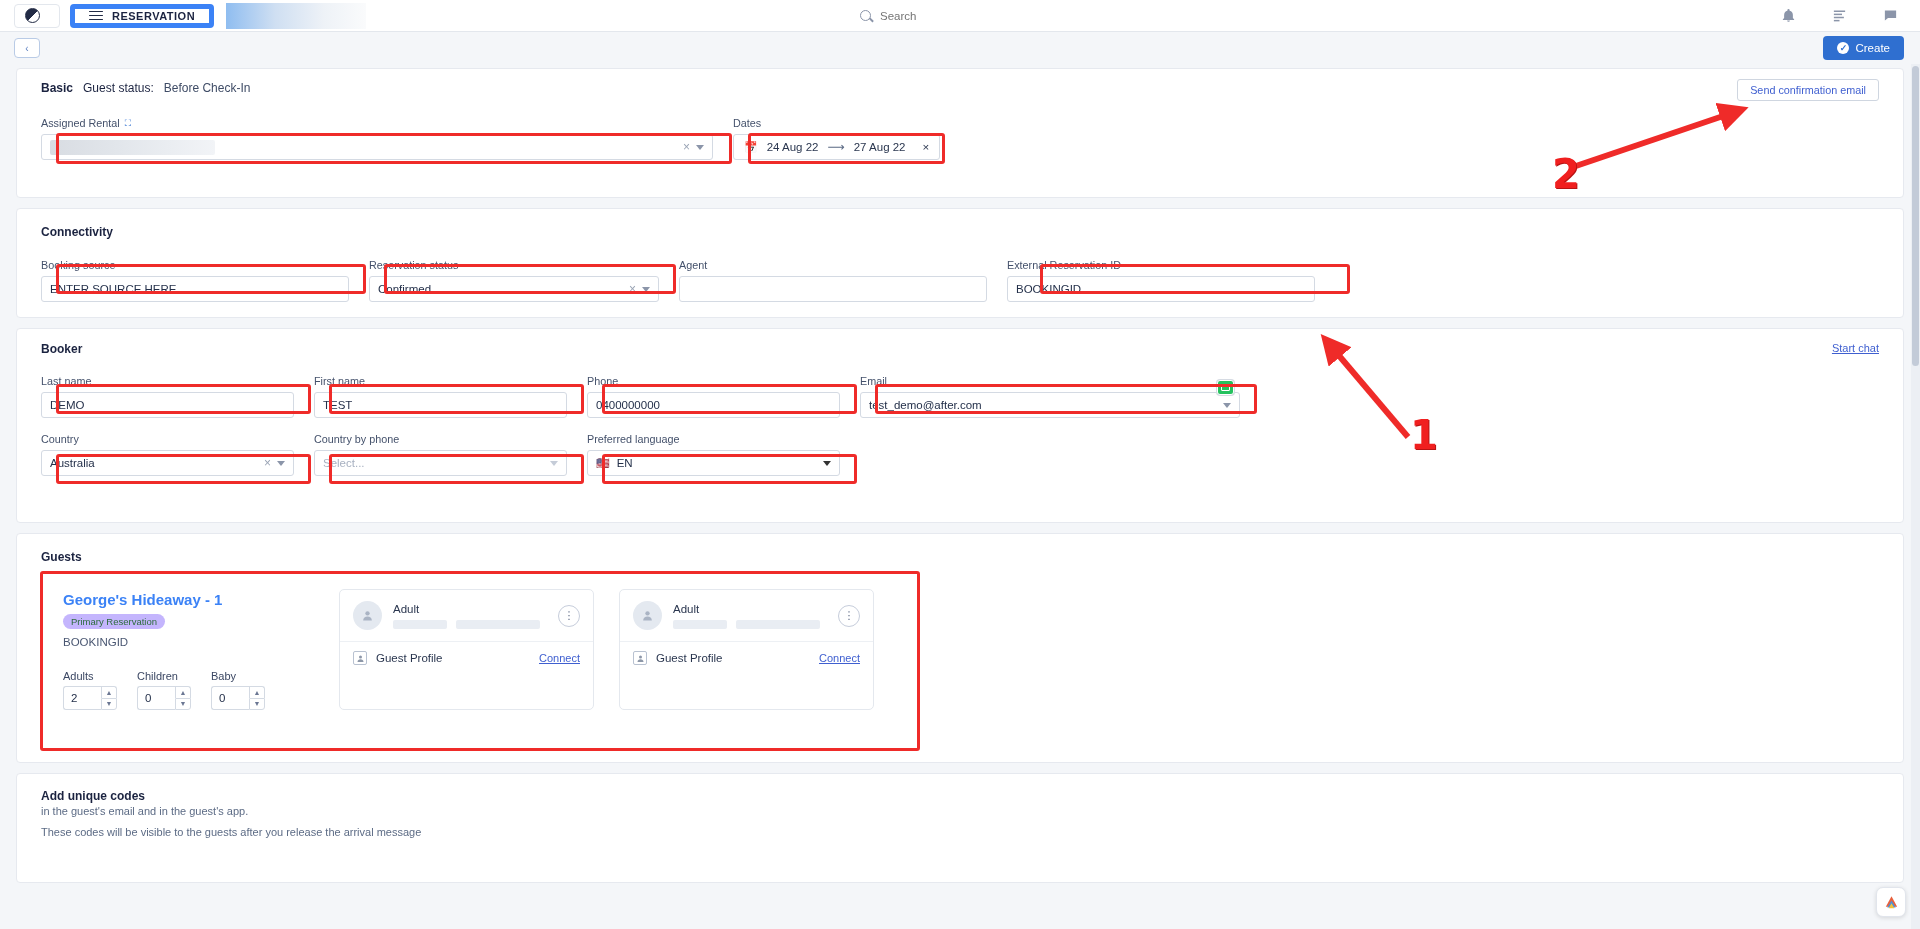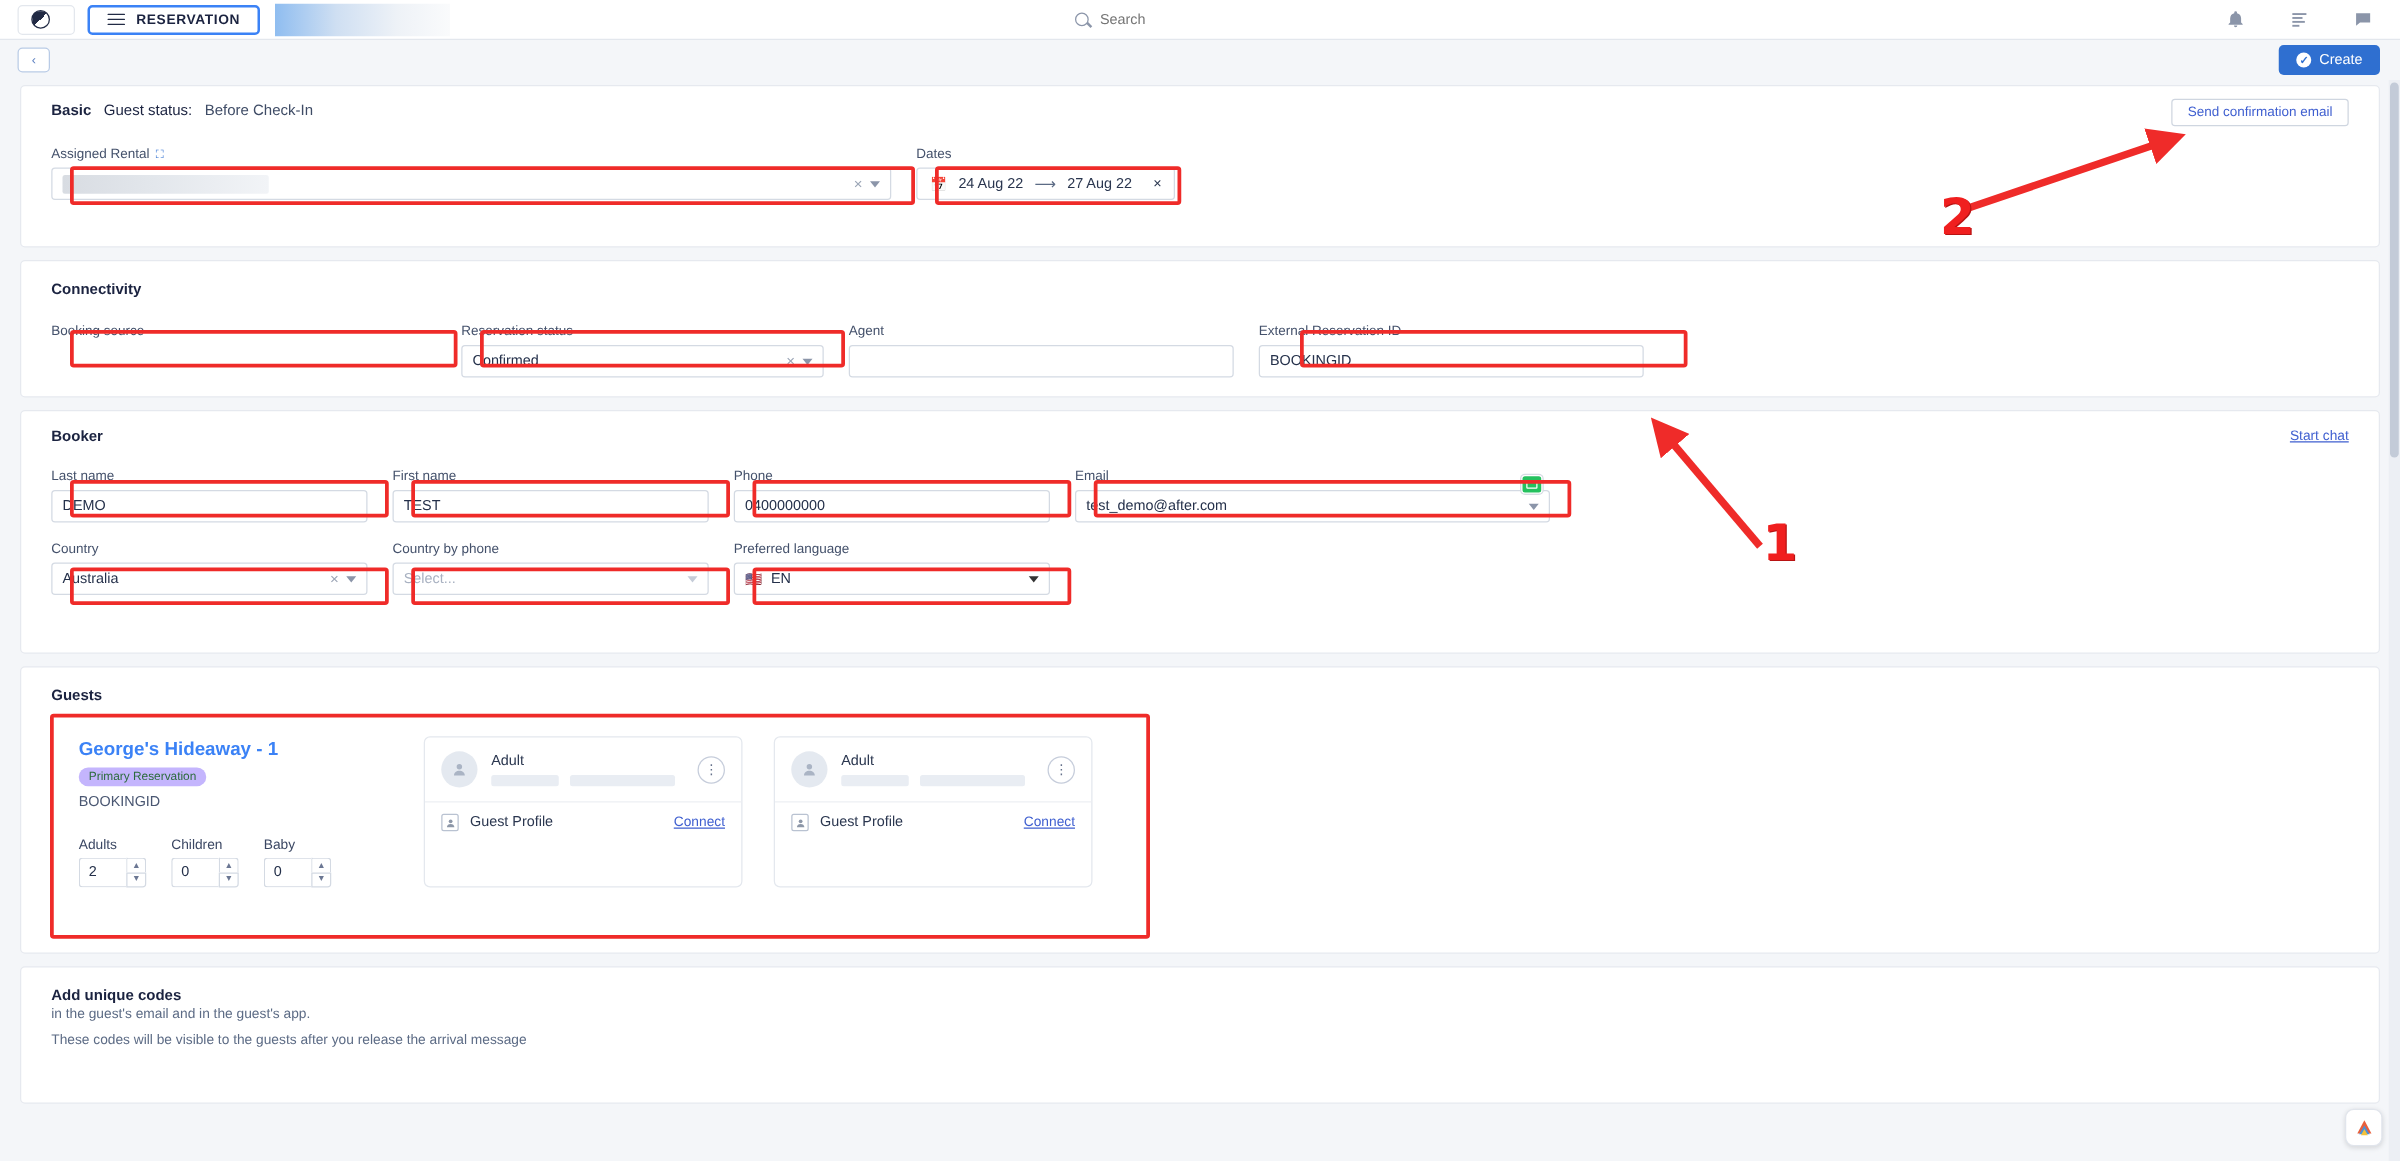--- a/index.html
+++ b/index.html
@@ -21,21 +21,21 @@
     display: flex; align-items: center; justify-content: center; gap: 3px;
     background: #fff;
   }
   .logo-mark {
     width: 15px; height: 15px; border-radius: 50%;
     background: linear-gradient(135deg,#222b45 0 50%, #ffffff 50% 100%);
     border: 1.6px solid #222b45;
   }
   .caret-sm { width:0;height:0;border-left:3.5px solid transparent;border-right:3.5px solid transparent;border-top:4px solid #5a6madd; }
   .nav-pill {
-    margin-left: 10px; height: 24px; border: 2px solid #3b82f6; border-radius: 4px;
+    margin-left: 10px; height: 24px; border: 5px solid #3b82f6; border-radius: 4px;
     background: #fff; display: flex; align-items: center; gap: 9px; padding: 0 14px;
   }
   .burger { display: flex; flex-direction: column; gap: 2.5px; }
   .burger span { display:block; width: 14px; height: 1.6px; background: #222b45; border-radius: 1px; }
   .nav-pill-label { font-size: 11px; font-weight: 700; letter-spacing: .5px; color: #1b2340; }
   .grad-strip {
     margin-left: 12px; width: 140px; height: 26px;
     background: linear-gradient(90deg,#8fbdf0 0%, #cfdff2 35%, #eef2f7 70%, #fafbfc 100%);
   }
   .search-wrap { position: absolute; left: 50%; transform: translateX(-50%); display: flex; align-items: center; gap: 9px; }
@@ -289,20 +289,23 @@
       <div class="hl" style="left:731px; top:64px; width:197px; height:31px;"></div>
     </div>
 
     <div class="card" style="height:110px;">
       <div style="padding:13px 24px 0 24px;">
         <span class="sect-title">Connectivity</span>
       </div>
       <div class="row" style="margin-top:19px;">
         <div class="col" style="width:308px;">
           <div class="field-label">Booking source</div>
+          <div class="inp">
+            <span class="val">ENTER SOURCE HERE</span>
+          </div>
         </div>
         <div class="col" style="width:290px;">
           <div class="field-label">Reservation status</div>
           <div class="inp">
             <span class="val">Confirmed</span>
             <span class="clear">×</span>
             <span class="caret"></span>
           </div>
         </div>
         <div class="col" style="width:308px;">
@@ -317,21 +320,21 @@
             <span class="val">BOOKINGID</span>
           </div>
         </div>
       </div>
       <div class="hl" style="left:39px; top:55px; width:310px; height:30px;"></div>
       <div class="hl" style="left:367px; top:55px; width:292px; height:30px;"></div>
       <div class="hl" style="left:1023px; top:55px; width:310px; height:30px;"></div>
     </div>
 
     <div class="card" style="height:195px;">
-      <div style="padding:13px 24px 0 24px; display:flex; align-items:center;">
+      <div style="padding:13px 24px 0 24px; display:flex; align-items:flex-start;">
         <span class="sect-title">Booker</span>
         <a class="link" style="margin-left:auto;">Start chat</a>
       </div>
 
       <div class="row" style="margin-top:19px;">
         <div class="col" style="width:253px;">
           <div class="field-label">Last name</div>
           <div class="inp">
             <span class="val">DEMO</span>
           </div>

